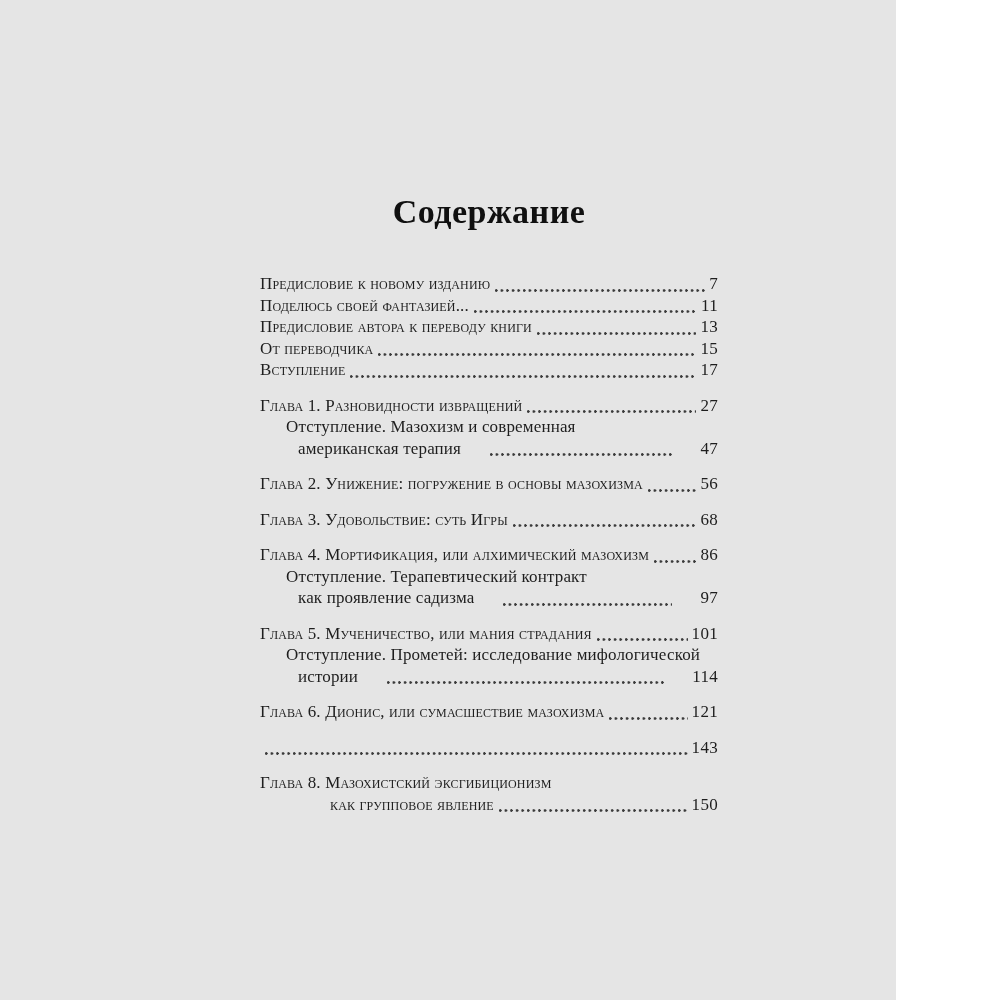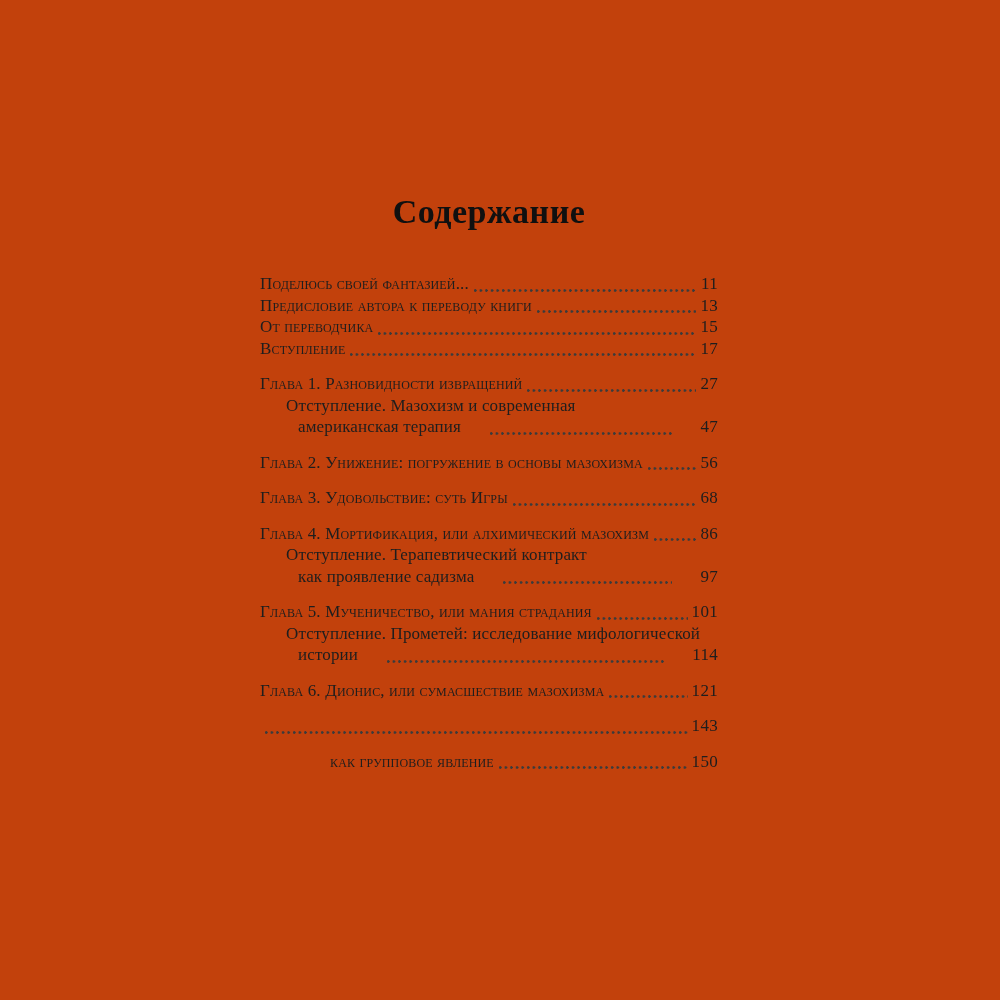--- a/index.html
+++ b/index.html
@@ -1,20 +1,20 @@
 <!DOCTYPE html>
 <html><head>
 <meta charset="utf-8">
 <style>
   html, body { margin: 0; padding: 0; background: #ffffff; }
   .sheet {
     position: relative;
-    width: 1000px;
+    width: 896px;
     height: 1000px;
-    background: #c2410c;
+    background: #e5e5e5;
     font-family: "Liberation Serif", "DejaVu Serif", serif;
     color: #1e1e1e;
     overflow: hidden;
   }
   .content {
     position: absolute;
     left: 260px;
     top: 193px;
     width: 458px;
   }
@@ -54,20 +54,27 @@
   }
   .pnum { letter-spacing: 0.3px; }
 </style>
 </head>
 <body>
 
 <div class="sheet">
   <div class="content">
     <h1 class="title">Содержание</h1>
     <div class="toc" id="toc">
+        <div class="entry front">
+          <div class="line l0">
+            <span class="label">Предисловие к новому изданию</span>
+            <span class="dots"></span>
+            <span class="pnum">7</span>
+          </div>
+        </div>
         <div class="entry front">
           <div class="line l0">
             <span class="label">Поделюсь своей фантазией...</span>
             <span class="dots"></span>
             <span class="pnum">11</span>
           </div>
         </div>
         <div class="entry front">
           <div class="line l0">
             <span class="label">Предисловие автора к переводу книги</span>
@@ -161,20 +168,23 @@
             <span class="pnum">121</span>
           </div>
         </div>
         <div class="entry chapter gap">
           <div class="line l0">
             <span class="dots"></span>
             <span class="pnum">143</span>
           </div>
         </div>
         <div class="entry chapter-wrap gap">
+          <div class="line l0">
+            <span class="label">Глава 8. Мазохистский эксгибиционизм</span>
+          </div>
           <div class="line l1">
             <span class="label">как групповое явление</span>
             <span class="dots"></span>
             <span class="pnum">150</span>
           </div>
         </div>
       </div>
   </div>
 </div>
 

